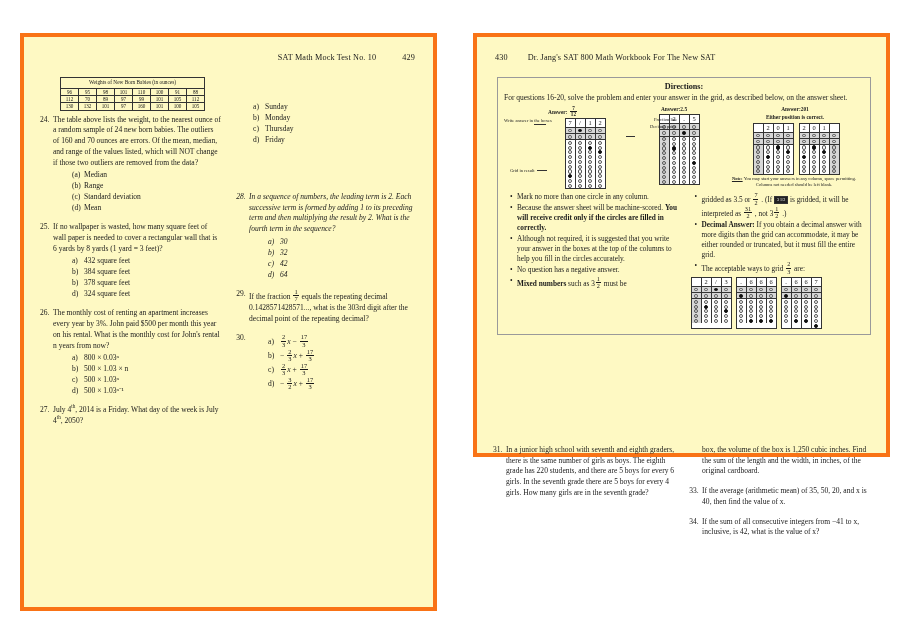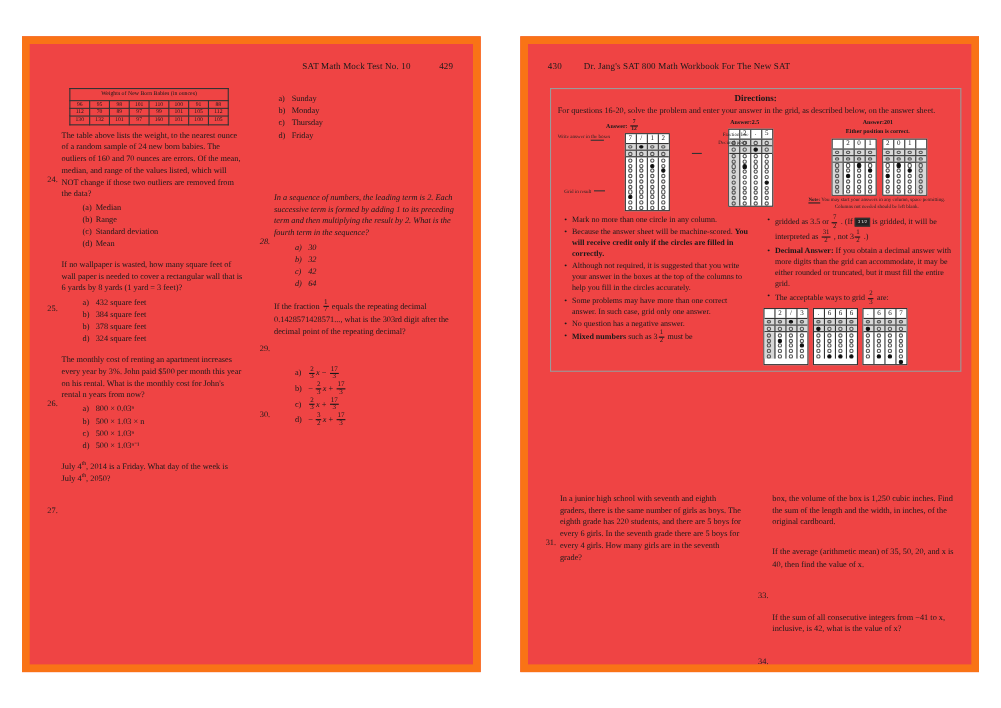--- a/index.html
+++ b/index.html
@@ -1,33 +1,33 @@
 <!DOCTYPE html>
 <html><head>
 <meta charset="utf-8">
 <style>
   html,body{margin:0;padding:0;background:#ffffff;}
   body{width:910px;height:644px;font-family:"Liberation Serif",serif;color:#1a1a1a;overflow:hidden;}
   .spread{position:relative;width:910px;height:644px;display:flex;gap:14px;padding:0;box-sizing:border-box;}
-  .page{position:relative;background:#ef4444;border:7px solid #f97316;box-sizing:border-box;}
+  .page{position:relative;background:#fef9c3;border:4px solid #f97316;box-sizing:border-box;}
   .page-left{width:417px;height:578px;margin:33px 0 0 20px;}
-  .page-right{width:417px;height:578px;margin:33px 0 0 22px;}
+  .page-right{width:417px;height:424px;margin:33px 0 0 22px;}
 
   .runhead{position:absolute;top:16px;left:0;right:0;font-size:8.2px;letter-spacing:.15px;}
   .runhead-left{text-align:right;padding-right:18px;}
   .runhead-left .t{margin-right:26px;}
   .runhead-right{padding-left:18px;}
   .runhead-right .p{margin-right:20px;}
 
   .cols{position:absolute;top:40px;left:14px;right:12px;bottom:8px;display:flex;gap:13px;}
   .col{width:192px;font-size:7.55px;line-height:1.42;}
   .col-r{width:196px;}
 
   .q{display:flex;margin-bottom:9px;}
-  .qnum{width:15px;flex:0 0 15px;text-align:right;padding-right:3.5px;box-sizing:border-box;margin-top:40px;}
+  .qnum{width:15px;flex:0 0 15px;text-align:right;padding-right:3.5px;box-sizing:border-box;}
   .qbody{flex:1;text-align:left;}
   .choices{margin:1px 0 0 19px;}
   .choice{white-space:nowrap;line-height:1.46;}
   .choice .lab{display:inline-block;width:12px;}
 
   table.wt{border-collapse:collapse;margin:0 0 4px 22px;font-size:5.1px;}
   table.wt caption{caption-side:top;font-size:5.3px;padding:1px 0 1px;border:0.6px solid #333;border-bottom:none;}
   table.wt td{border:0.6px solid #333;width:17px;height:6.4px;text-align:center;padding:0;line-height:6.4px;}
 
   sup{font-size:0.68em;vertical-align:super;line-height:0;}
@@ -168,21 +168,21 @@
           <div class="qnum">27.</div>
           <div class="qbody">
             <span>July 4<sup>th</sup>, 2014 is a Friday. What day of the week is July 4<sup>th</sup>, 2050?</span>
           </div>
         </div>
 
       </div>
 
       <div class="col col-r">
 
-        <div class="choices" style="margin-left:19px;margin-top:4px;">
+        <div class="choices" style="margin-left:19px;margin-top:24px;">
           <div class="choice"><span class="lab">a)</span><span>Sunday</span></div>
           <div class="choice"><span class="lab">b)</span><span>Monday</span></div>
           <div class="choice"><span class="lab">c)</span><span>Thursday</span></div>
           <div class="choice"><span class="lab">d)</span><span>Friday</span></div>
         </div>
 
         <div class="q" style="margin-top:47px;font-style:italic;">
           <div class="qnum">28.</div>
           <div class="qbody">
             <span>In a sequence of numbers, the leading term is 2. Each successive term is formed by adding 1 to its preceding term and then multiplying the result by 2. What is the fourth term in the sequence?</span>
@@ -568,21 +568,20 @@
           <div class="callout" style="left:2px;top:70px;width:132px;line-height:1.3;"><span class="noteu">Note:</span> <span>You may start your answers in any column, space permitting. Columns not needed should be left blank.</span></div>
         </div>
       </div>
 
       <div class="bullets">
         <div class="bcol">
           <ul>
             <li>Mark no more than one circle in any column.</li>
             <li><span>Because the answer sheet will be machine-scored. </span><b>You will receive credit only if the circles are filled in correctly.</b></li>
             <li>Although not required, it is suggested that you write your answer in the boxes at the top of the columns to help you fill in the circles accurately.</li>
-            <li>Some problems may have more than one correct answer.  In such case, grid only one answer.</li>
             <li>No question has a negative answer.</li>
             <li><b>Mixed numbers</b> such as 3<span class="frac"><span class="n">1</span><span class="d">2</span></span> must be</li>
           </ul>
         </div>
         <div class="bcol">
           <ul>
             <li>gridded as 3.5 or <span class="frac"><span class="n">7</span><span class="d">2</span></span> . (If <span class="inlinegrid" style="display:inline-block;border:0.6px solid #333;background:#222;color:#fff;font-size:4px;padding:0 2px;">3 1/2</span> is gridded, it will be interpreted as <span class="frac"><span class="n">31</span><span class="d">2</span></span> , not 3<span class="frac"><span class="n">1</span><span class="d">2</span></span> .)</li>
             <li><b>Decimal Answer:</b><span> If you obtain a decimal answer with more digits than the grid can accommodate, it may be either rounded or truncated, but it must fill the entire grid.</span></li>
             <li style="list-style:none;">The acceptable ways to grid <span class="frac"><span class="n">2</span><span class="d">3</span></span> are:</li>
           </ul>

